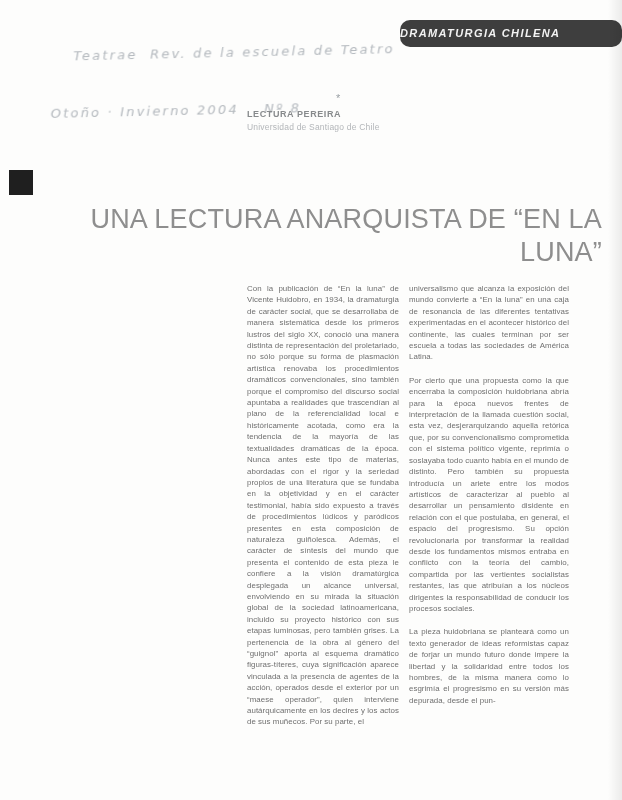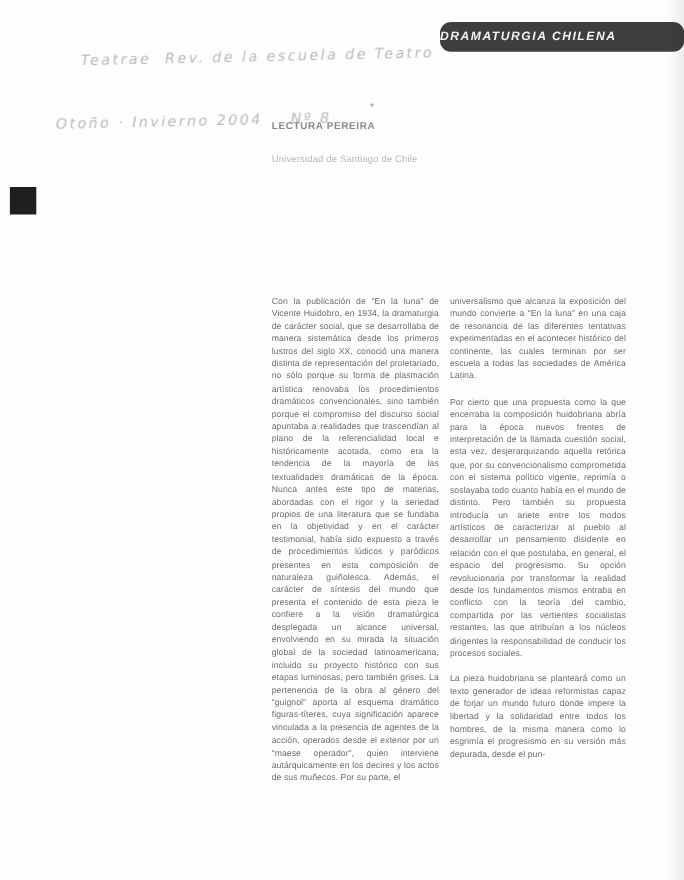--- a/index.html
+++ b/index.html
@@ -53,41 +53,41 @@
     position: absolute; left: 336px; top: 92px;
     color: #9aa0a4; font-size: 11px;
   }
 
   .author-block { position: absolute; left: 247px; top: 109px; }
   .author-name {
     font-size: 9px; font-weight: bold; letter-spacing: 0.6px;
     color: #878a8c; filter: blur(0.2px);
   }
   .author-affil {
-    font-size: 8.5px; color: #b3b6b9; margin-top: 20px;
+    font-size: 8.5px; color: #b3b6b9; margin-top: 3px;
     letter-spacing: 0.2px; filter: blur(0.2px);
   }
 
   .corner-square {
     position: absolute; left: 9px; top: 170px;
     width: 24px; height: 25px; background: #1f1f1f;
   }
 
   .article-title {
     position: absolute; left: 20px; top: 203px; width: 582px;
     text-align: right;
     color: #8e8e8e;
     font-size: 27px;
     line-height: 33px;
     letter-spacing: 0.2px;
     filter: blur(0.35px);
   }
 
   .columns {
-    position: absolute; left: 247px; top: 268px;
+    position: absolute; left: 247px; top: 283px;
     display: flex; gap: 10px;
   }
   .col {
     text-align: justify;
     font-size: 7.9px;
     line-height: 11.4px;
     color: #6f6f6f;
     letter-spacing: 0.05px;
     filter: blur(0.25px);
   }
@@ -112,20 +112,21 @@
   <div class="footnote-mark">*</div>
 
   <div class="author-block">
     <div class="author-name">LECTURA PEREIRA</div>
     <div class="author-affil">Universidad de Santiago de Chile</div>
   </div>
 
   <div class="corner-square"></div>
 
   <div class="article-title">
+    <div>UNA LECTURA ANARQUISTA DE “EN LA LUNA”</div>
   </div>
 
   <div class="columns">
     <div class="col col-left">
       <p>Con la publicación de “En la luna” de Vicente Huidobro, en 1934, la dramaturgia de carácter social, que se desarrollaba de manera sistemática desde los primeros lustros del siglo XX, conoció una manera distinta de representación del proletariado, no sólo porque su forma de plasmación artística renovaba los procedimientos dramáticos convencionales, sino también porque el compromiso del discurso social apuntaba a realidades que trascendían al plano de la referencialidad local e históricamente acotada, como era la tendencia de la mayoría de las textualidades dramáticas de la época. Nunca antes este tipo de materias, abordadas con el rigor y la seriedad propios de una literatura que se fundaba en la objetividad y en el carácter testimonial, había sido expuesto a través de procedimientos lúdicos y paródicos presentes en esta composición de naturaleza guiñolesca. Además, el carácter de síntesis del mundo que presenta el contenido de esta pieza le confiere a la visión dramatúrgica desplegada un alcance universal, envolviendo en su mirada la situación global de la sociedad latinoamericana, incluido su proyecto histórico con sus etapas luminosas, pero también grises. La pertenencia de la obra al género del “guignol” aporta al esquema dramático figuras-títeres, cuya significación aparece vinculada a la presencia de agentes de la acción, operados desde el exterior por un “maese operador”, quien interviene autárquicamente en los decires y los actos de sus muñecos. Por su parte, el</p>
     </div>
     <div class="col col-right">
       <p>universalismo que alcanza la exposición del mundo convierte a “En la luna” en una caja de resonancia de las diferentes tentativas experimentadas en el acontecer histórico del continente, las cuales terminan por ser escuela a todas las sociedades de América Latina.</p>
       <p>Por cierto que una propuesta como la que encerraba la composición huidobriana abría para la época nuevos frentes de interpretación de la llamada cuestión social, esta vez, desjerarquizando aquella retórica que, por su convencionalismo comprometida con el sistema político vigente, reprimía o soslayaba todo cuanto había en el mundo de distinto. Pero también su propuesta introducía un ariete entre los modos artísticos de caracterizar al pueblo al desarrollar un pensamiento disidente en relación con el que postulaba, en general, el espacio del progresismo. Su opción revolucionaria por transformar la realidad desde los fundamentos mismos entraba en conflicto con la teoría del cambio, compartida por las vertientes socialistas restantes, las que atribuían a los núcleos dirigentes la responsabilidad de conducir los procesos sociales.</p>
       <p>La pieza huidobriana se planteará como un texto generador de ideas reformistas capaz de forjar un mundo futuro donde impere la libertad y la solidaridad entre todos los hombres, de la misma manera como lo esgrimía el progresismo en su versión más depurada, desde el pun-</p>

